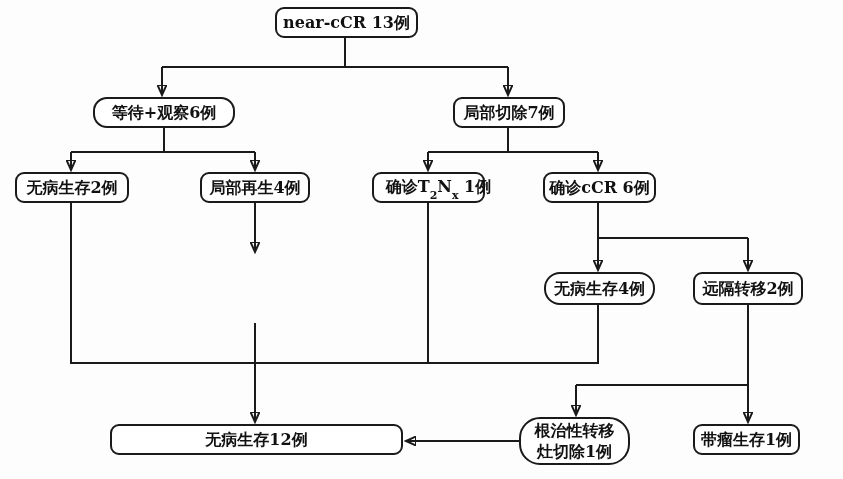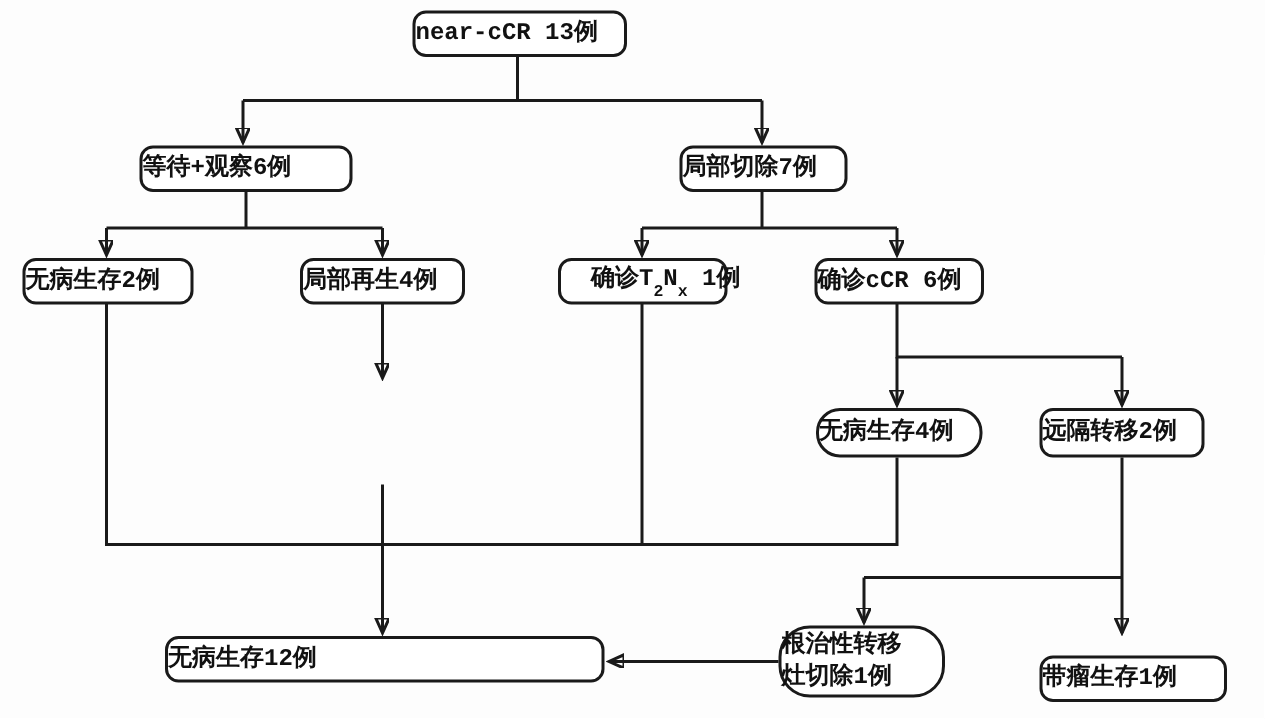--- a/index.html
+++ b/index.html
@@ -18,29 +18,28 @@
   }
   .connectors path { stroke: #1a1a1a; stroke-width: 2; fill: none; }
   .node {
     position: absolute;
     box-sizing: border-box;
     background: #ffffff;
     border: 2px solid #1a1a1a;
     border-radius: 9px;
     display: flex;
     flex-direction: column;
-    align-items: flex-start;
+    align-items: center;
     justify-content: center;
     font-weight: 700;
     font-size: 16px;
     color: #111111;
     line-height: 21px;
     white-space: pre;
     text-align: center;
-    font-family: Liberation Mono, monospace;
   }
   .node .sb {
     font-size: 11px;
     line-height: 1;
     position: relative;
     top: 2px;
   }
 </style>
 </head>
 <body>
@@ -85,21 +84,21 @@
     <path d="M748 385 H576"></path>
     <path d="M576 385 V415" marker-end="url(#ah)"></path>
 
     <path d="M519 441 H406" marker-end="url(#ah)"></path>
   </svg>
 
   <div class="node" style="left:275px; top:7px; width:143px; height:31px;">
     <span>near-cCR 13例</span>
   </div>
 
-  <div class="node" style="left:93px; top:97px; width:142px; height:31px;">
+  <div class="node" style="left:93px; top:97px; width:142px; height:31px;border-radius:14px;">
     <span>等待+观察6例</span>
   </div>
 
   <div class="node" style="left:453px; top:97px; width:112px; height:31px;">
     <span>局部切除7例</span>
   </div>
 
   <div class="node" style="left:15px; top:172px; width:114px; height:31px;">
     <span>无病生存2例</span>
   </div>
@@ -127,17 +126,17 @@
 
   <div class="node" style="left:110px; top:424px; width:293px; height:31px;">
     <span>无病生存12例</span>
   </div>
 
   <div class="node" style="left:519px; top:417px; width:111px; height:48px;border-radius:21px;">
     <div>根治性转移</div>
     <div>灶切除1例</div>
   </div>
 
-  <div class="node" style="left:693px; top:424px; width:125px; height:31px;margin-top:13px;">
+  <div class="node" style="left:693px; top:424px; width:107px; height:31px;">
     <span>带瘤生存1例</span>
   </div>
 
 </div>
 
 </body></html>

